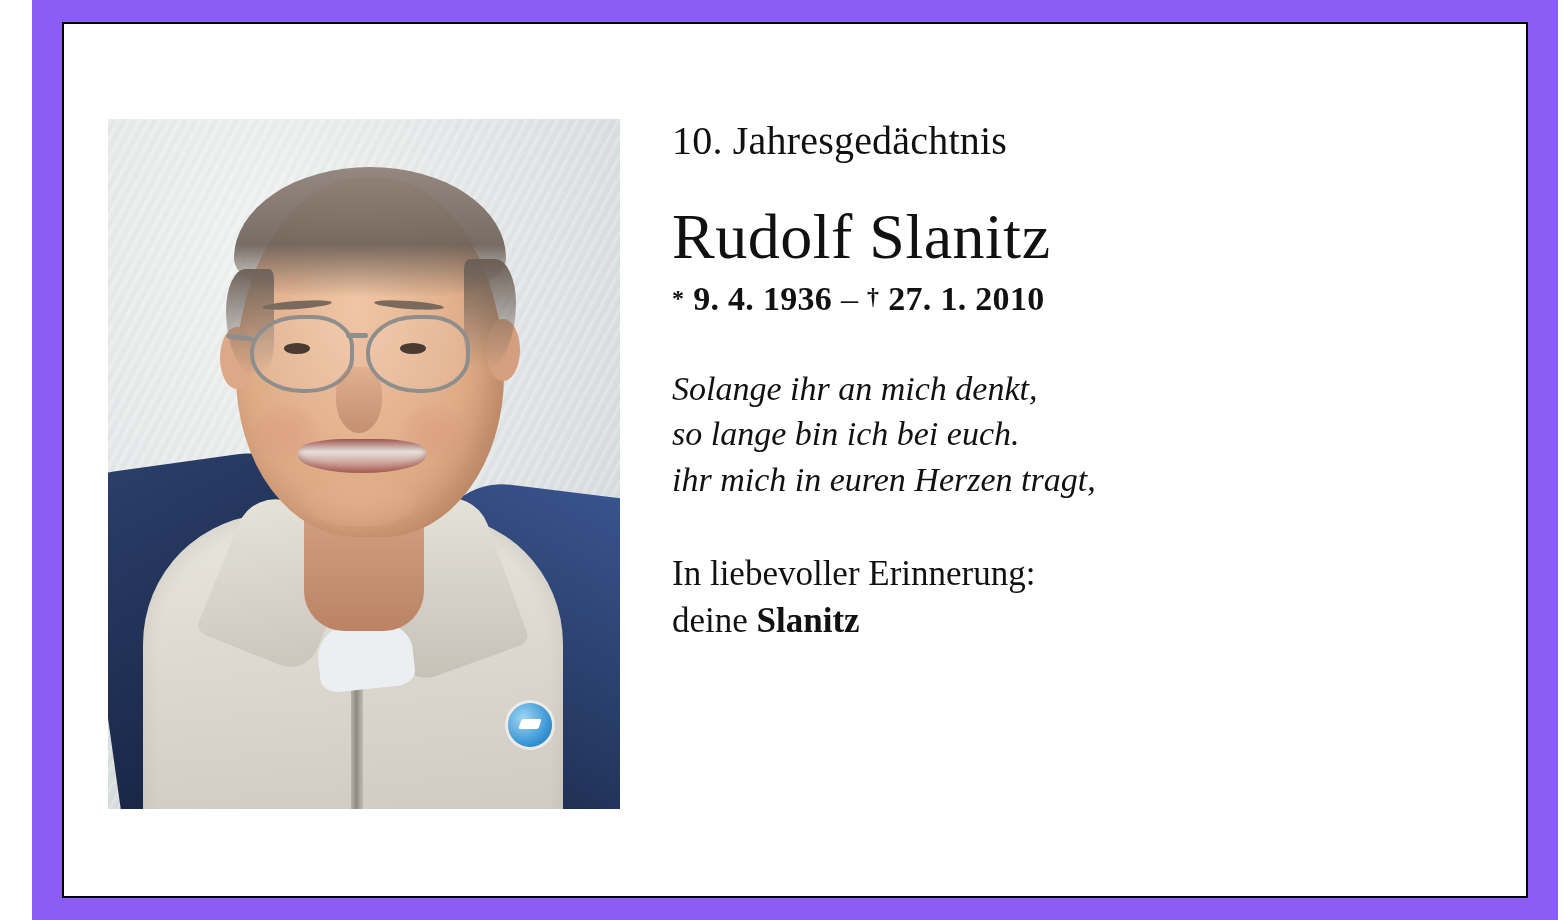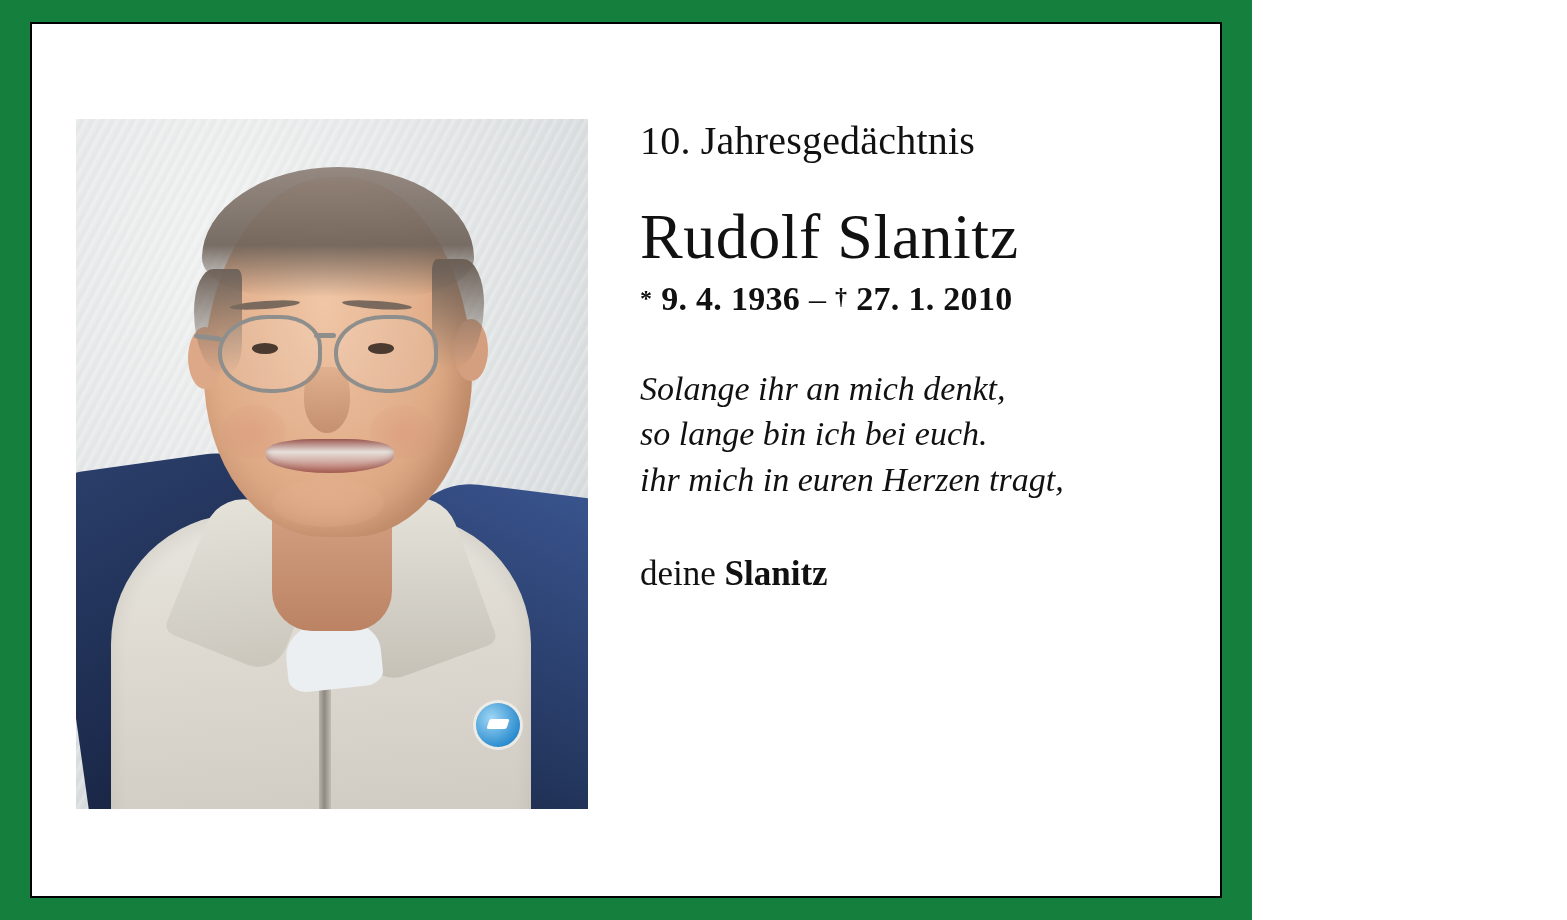--- a/index.html
+++ b/index.html
@@ -9,24 +9,25 @@
   }
   body {
     width: 1567px;
     height: 920px;
     font-family: "Liberation Serif", serif;
     overflow: hidden;
   }
 
   .page {
     position: relative;
-    width: 1252px;
+    width: 1526px;
     height: 920px;
-    background: #15803d;
+    background: #8b5cf6;
     box-sizing: border-box;
+    margin-left: 32px;
   }
 
   
   .card {
     position: absolute;
     left: 30px;
     top: 22px;
     right: 30px;
     bottom: 22px;
     background: #ffffff;
@@ -446,20 +447,21 @@
           <span>27. 1. 2010</span>
         </div>
 
         <div class="verse">
           <div>Solange ihr an mich denkt,</div>
           <div>so lange bin ich bei euch.</div>
           <div>ihr mich in euren Herzen tragt,</div>
         </div>
 
         <div class="closing">
+          <div>In liebevoller Erinnerung:</div>
           <div><span>deine </span><span class="family">Slanitz</span></div>
         </div>
 
 
       </div>
     </div>
   </div>
 </div>
 
 </body></html>

